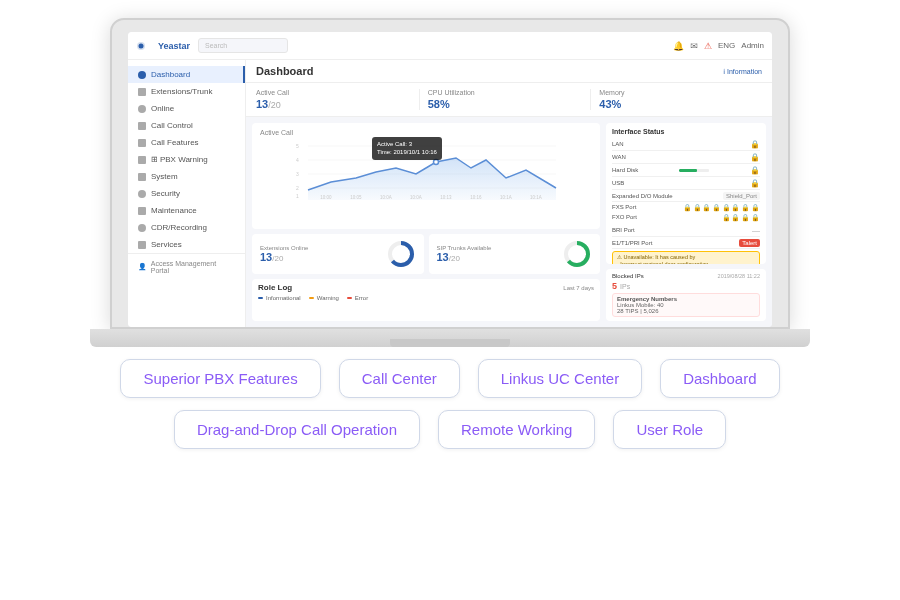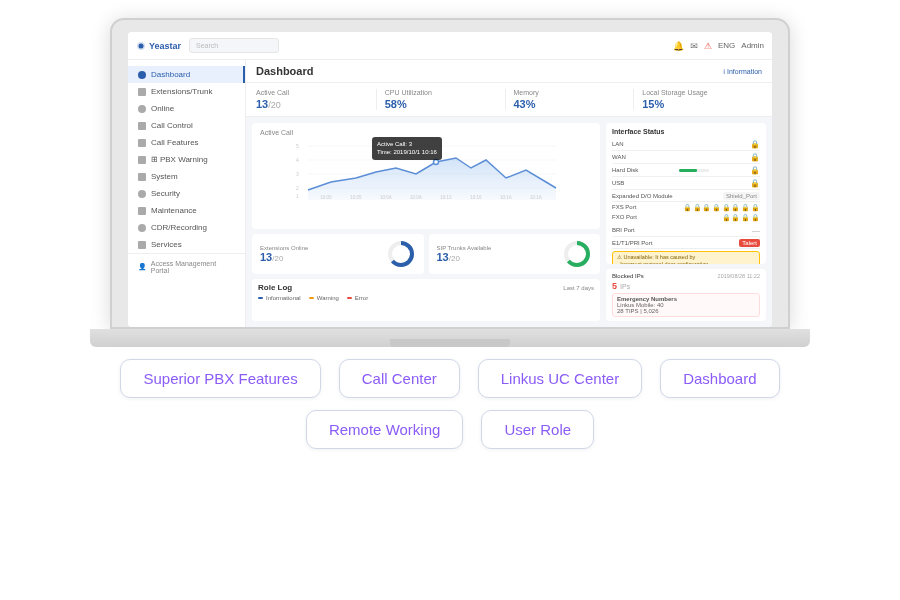--- a/index.html
+++ b/index.html
@@ -77,21 +77,21 @@
       align-items: center;
       padding: 0 8px;
       border-bottom: 1px solid #eee;
       font-size: 9px;
       flex-shrink: 0;
     }
 
     .top-bar-logo {
       display: flex;
       align-items: center;
-      gap: 3px;
+      gap: 12px;
       color: #2b5eab;
       font-weight: 700;
       font-size: 9px;
       margin-right: 8px;
     }
 
     .top-bar-search {
       background: #f5f6fa;
       border: 1px solid #e5e5e5;
       border-radius: 3px;
@@ -574,24 +574,20 @@
               </div>
             </div>
             <div class="stat-item">
               <div class="stat-label">CPU Utilization</div>
               <div class="stat-value">58%</div>
             </div>
             <div class="stat-item">
               <div class="stat-label">Memory</div>
               <div class="stat-value">43%</div>
             </div>
-            <div class="stat-item">
-              <div class="stat-label">Local Storage Usage</div>
-              <div class="stat-value">15%</div>
-            </div>
           </div>
 
           <div class="content-grid">
 
             <div class="left-panel">
 
               <div class="chart-box">
                 <div class="chart-title">Active Call</div>
                 <div class="chart-tooltip">
                   <div>Active Call: 3</div>
@@ -777,19 +773,22 @@
     </div>
     <div class="feature-badge">
       <span>Linkus UC Center</span>
     </div>
     <div class="feature-badge">
       <span>Dashboard</span>
     </div>
   </div>
   <div class="features-row">
     <div class="feature-badge">
+      <span>Drag-and-Drop Call Operation</span>
+    </div>
+    <div class="feature-badge">
       <span>Remote Working</span>
     </div>
     <div class="feature-badge">
       <span>User Role</span>
     </div>
   </div>
 </div>
 
 </body></html>

